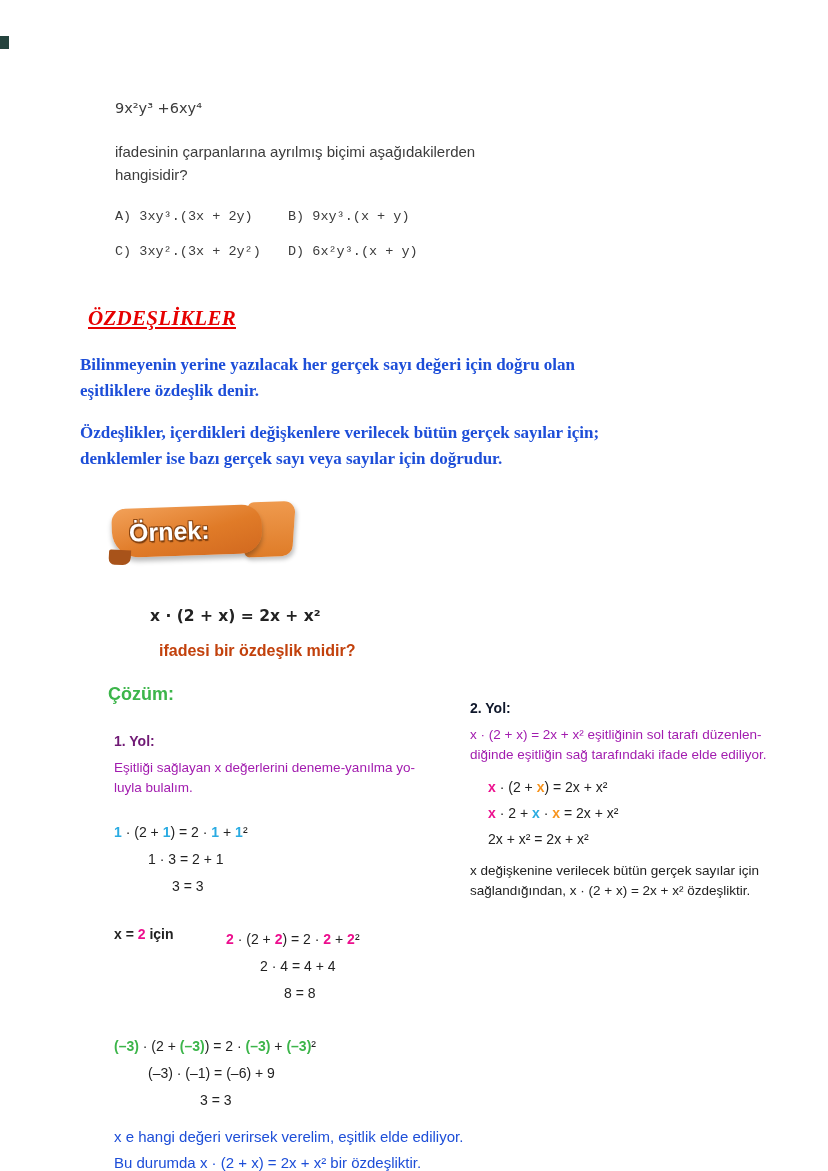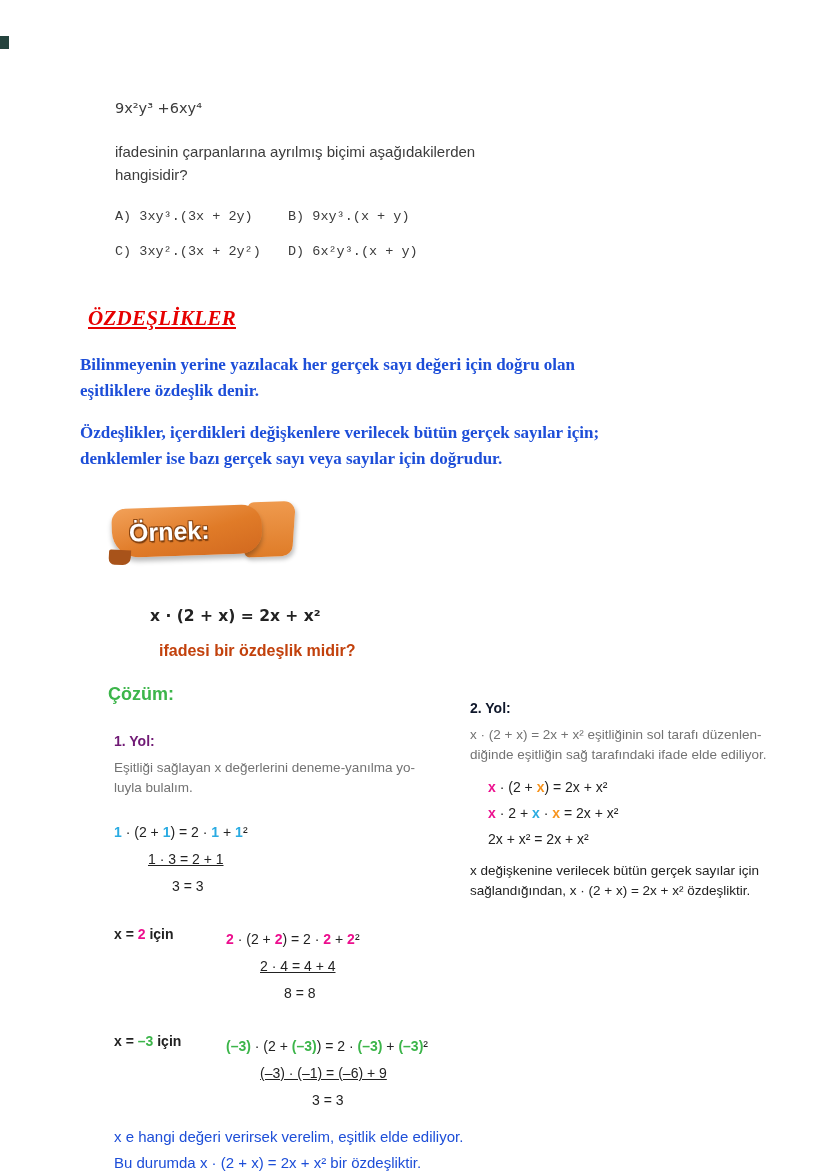--- a/index.html
+++ b/index.html
@@ -44,27 +44,27 @@
            font-size:15.5px; font-weight:600; color:#222; }
   .ex-q  { position:absolute; left:119px; top:642px; font-size:16px; font-weight:bold; color:#c2410c;margin-left:40px; }
   .cozum { position:absolute; left:108px; top:684px; font-size:18px; font-weight:bold; color:#3cb54a; }
 
   
   .col-left  { position:absolute; left:114px; top:733px; width:365px; }
   .col-right { position:absolute; left:470px; top:700px; width:350px; }
   .yol-title { font-size:14px; font-weight:bold; }
   .col-left  .yol-title { color:#701a75; }
   .col-right .yol-title { color:#0f172a; }
-  .intro { margin-top:9px; font-size:13.5px; line-height:1.45; color:#737373; white-space:pre-line; }
+  .intro { margin-top:9px; font-size:13.5px; line-height:1.45; color:#a21caf; white-space:pre-line; }
 
   .step { display:flex; margin-top:22px; font-size:14px; }
   .step-label { width:112px; flex:none; font-weight:bold; color:#222; }
   .step-eqs { flex:1; }
   .eq-line { line-height:27px; color:#222; }
-  .eq-line.ind1 { margin-left:34px;text-decoration:underline; }
+  .eq-line.ind1 { margin-left:34px; }
   .eq-line.ind2 { margin-left:58px; }
   .eq-line.ind3 { margin-left:86px; }
 
   .note { margin-top:14px; font-size:15px; color:#1d4ed8; }
   .note + .note { margin-top:9px; }
 
   .yol2-lines { margin-top:10px; margin-left:18px; font-size:14px; }
   .yol2-lines .eq-line { line-height:26px; }
   .outro { margin-top:9px; font-size:13.5px; line-height:1.5; white-space:pre-line; }
 
@@ -125,21 +125,20 @@
     <div class="step" style="margin-top:26px;">
       <div class="step-label"><span>x = </span><span class="c-pink">2</span><span> için</span></div>
       <div class="step-eqs">
         <div class="eq-line"><span class="c-pink">2</span><span> · (2 + </span><span class="c-pink">2</span><span>) = 2 · </span><span class="c-pink">2</span><span> + </span><span class="c-pink">2</span><span>²</span></div>
         <div class="eq-line ind1"><span>2 · 4 = 4 + 4</span></div>
         <div class="eq-line ind2"><span>8 = 8</span></div>
       </div>
     </div>
 
     <div class="step" style="margin-top:26px;">
-      <div class="step-label"><span>x = </span><span class="c-green">–3</span><span> için</span></div>
       <div class="step-eqs">
         <div class="eq-line"><span class="c-green">(–3)</span><span> · (2 + </span><span class="c-green">(–3)</span><span>) = 2 · </span><span class="c-green">(–3)</span><span> + </span><span class="c-green">(–3)</span><span>²</span></div>
         <div class="eq-line ind1"><span>(–3) · (–1) = (–6) + 9</span></div>
         <div class="eq-line ind3"><span>3 = 3</span></div>
       </div>
     </div>
 
     <div class="note">x e hangi değeri verirsek verelim, eşitlik elde ediliyor.</div>
     <div class="note">Bu durumda  x · (2 + x) = 2x + x²  bir özdeşliktir.</div>
   </div>

